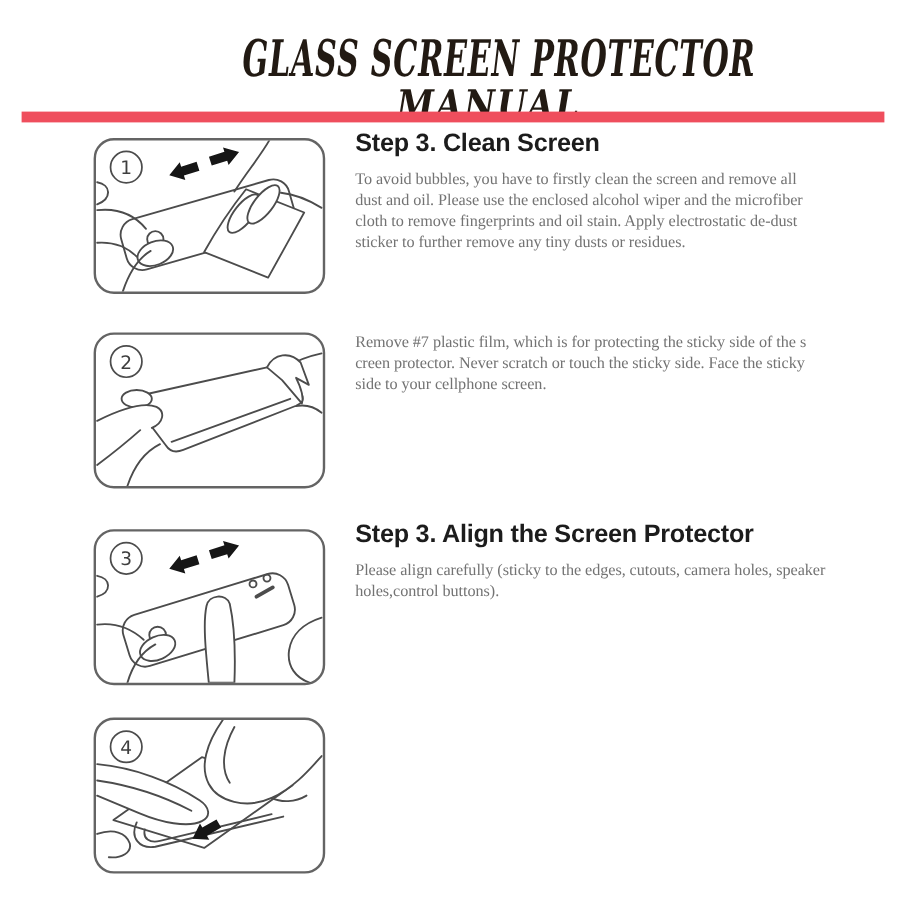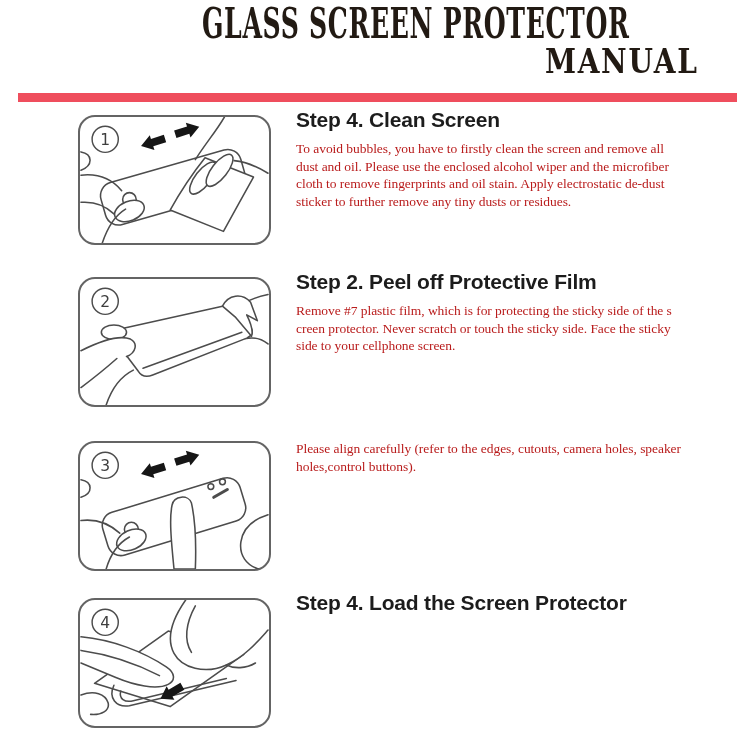--- a/index.html
+++ b/index.html
@@ -1,35 +1,35 @@
 <!DOCTYPE html>
 <html><head>
 <meta charset="utf-8">
 <style>
   html,body{margin:0;padding:0;background:#ffffff;}
   .page{position:relative;width:750px;height:750px;background:#fff;overflow:hidden;
         font-family:"Liberation Sans",sans-serif;}
   
-  .title{position:absolute;top:2px;left:65px;right:0;text-align:right;
-         color:#221a13;font-family:"DejaVu Serif",serif;font-weight:bold;}
+  .title{position:absolute;top:27px;left:65px;right:0;text-align:center;
+         color:#221a13;font-family:"DejaVu Serif",serif;font-weight:bold;font-style:italic;}
   .title-line1{display:block;font-size:42px;line-height:44px;letter-spacing:1px;
                transform:scaleX(0.60);transform-origin:center;white-space:nowrap;}
   .title-line2{display:block;font-size:33px;line-height:31px;letter-spacing:2px;
                transform:scaleX(0.85);transform-origin:center;white-space:nowrap;}
   .divider{position:absolute;top:93px;left:18px;width:719px;height:9px;}
   
   .step-row{position:absolute;left:78px;width:660px;height:150px;}
   .illus-box{position:absolute;left:0;top:8px;width:193px;height:130px;
              border:2px solid #646464;border-radius:17px;background:#fff;box-sizing:border-box;}
   .illus-box svg{display:block;width:189px;height:126px;}
   .step-text{position:absolute;left:218px;top:0;width:452px;}
   .step-heading{font-family:"Liberation Sans",sans-serif;font-weight:700;font-size:21px;
                 line-height:26px;color:#1c1c1c;letter-spacing:-0.2px;}
   .step-body{margin-top:7px;font-family:"Liberation Serif",serif;font-size:13.5px;
-             line-height:17.5px;color:#b91c1c;white-space:pre-line;letter-spacing:-0.05px;}
+             line-height:17.5px;color:#737373;white-space:pre-line;letter-spacing:-0.05px;}
   .row1{top:107px;} .row2{top:269px;} .row3{top:433px;} .row4{top:590px;}
   .badge-num{font-family:"DejaVu Sans",sans-serif;font-size:16px;fill:#3e3e3e;}
 </style>
 </head>
 <body>
 
 <div class="page">
 
   <div class="title" style="color: rgb(34, 26, 19);">
     <span class="title-line1">GLASS SCREEN PROTECTOR</span>
@@ -59,21 +59,21 @@
           <path d="M62,30 L71,18.8 L72.2,22.6 L85.5,18.4 L87.9,26 L74.6,30.2 L75.8,34 Z"></path>
           <path d="M122,10 L113,21.2 L111.8,17.4 L98.5,21.6 L96.1,14 L109.4,9.8 L108.2,6 Z"></path>
         </g>
         <g>
           <circle cx="25" cy="23" r="13.5" fill="#fff" stroke="#4c4c4c" stroke-width="1.5"></circle>
           <text class="badge-num" x="25" y="29" text-anchor="middle">1</text>
         </g>
       </svg>
     </div>
     <div class="step-text">
-      <div class="step-heading">Step 4. Clean Screen</div>
+      <div class="step-heading">Step 3. Clean Screen</div>
       <div class="step-body">To avoid bubbles, you have to firstly clean the screen and remove all
 dust and oil. Please use the enclosed alcohol wiper and the microfiber
 cloth to remove fingerprints and oil stain. Apply electrostatic de-dust
 sticker to further remove any tiny dusts or residues.</div>
     </div>
   </div>
 
   <div class="step-row row2">
     <div class="illus-box">
       <svg viewBox="0 0 193 130">
@@ -87,21 +87,20 @@
           <path d="M0,112 C16,100 28,90 37,82"></path>
           <path d="M26,130 C32,112 42,100 54,94"></path>
         </g>
         <g>
           <circle cx="25" cy="23" r="13.5" fill="#fff" stroke="#4c4c4c" stroke-width="1.5"></circle>
           <text class="badge-num" x="25" y="29" text-anchor="middle">2</text>
         </g>
       </svg>
     </div>
     <div class="step-text">
-      <div class="step-heading">Step 2. Peel off Protective Film</div>
       <div class="step-body">Remove #7 plastic film, which is for protecting the sticky side of the s
 creen protector. Never scratch or touch the sticky side. Face the sticky
 side to your cellphone screen.</div>
     </div>
   </div>
 
   <div class="step-row row3">
     <div class="illus-box">
       <svg viewBox="0 0 193 130">
         <g stroke="#4c4c4c" stroke-width="1.6" fill="none" stroke-linecap="round" stroke-linejoin="round">
@@ -121,21 +120,22 @@
           <path d="M62,32 L71,20.8 L72.2,24.6 L85.5,20.4 L87.9,28 L74.6,32.2 L75.8,36 Z"></path>
           <path d="M122,12 L113,23.2 L111.8,19.4 L98.5,23.6 L96.1,16 L109.4,11.8 L108.2,8 Z"></path>
         </g>
         <g>
           <circle cx="25" cy="23" r="13.5" fill="#fff" stroke="#4c4c4c" stroke-width="1.5"></circle>
           <text class="badge-num" x="25" y="29" text-anchor="middle">3</text>
         </g>
       </svg>
     </div>
     <div class="step-text">
-      <div class="step-body">Please align carefully (refer to the edges, cutouts, camera holes, speaker
+      <div class="step-heading">Step 3. Align the Screen Protector</div>
+      <div class="step-body">Please align carefully (sticky to the edges, cutouts, camera holes, speaker
 holes,control buttons).</div>
     </div>
   </div>
 
   <div class="step-row row4">
     <div class="illus-box">
       <svg viewBox="0 0 193 130">
         <g stroke="#4c4c4c" stroke-width="1.6" fill="none" stroke-linecap="round" stroke-linejoin="round">
           <path d="M14,86 L90,32 L168,56 L92,110 Z" fill="#fff"></path>
           <path d="M34,88 C28,101 36,111 50,109 L160,83"></path>
@@ -150,17 +150,16 @@
         <g fill="#161616">
           <path d="M82,102 L88.4,89 L90.4,92.5 L102.6,85.5 L106.6,92.5 L94.4,99.5 L96.4,103 Z"></path>
         </g>
         <g>
           <circle cx="25" cy="23" r="13.5" fill="#fff" stroke="#4c4c4c" stroke-width="1.5"></circle>
           <text class="badge-num" x="25" y="29" text-anchor="middle">4</text>
         </g>
       </svg>
     </div>
     <div class="step-text">
-      <div class="step-heading">Step 4. Load the Screen Protector</div>
     </div>
   </div>
 
 </div>
 
 </body></html>

